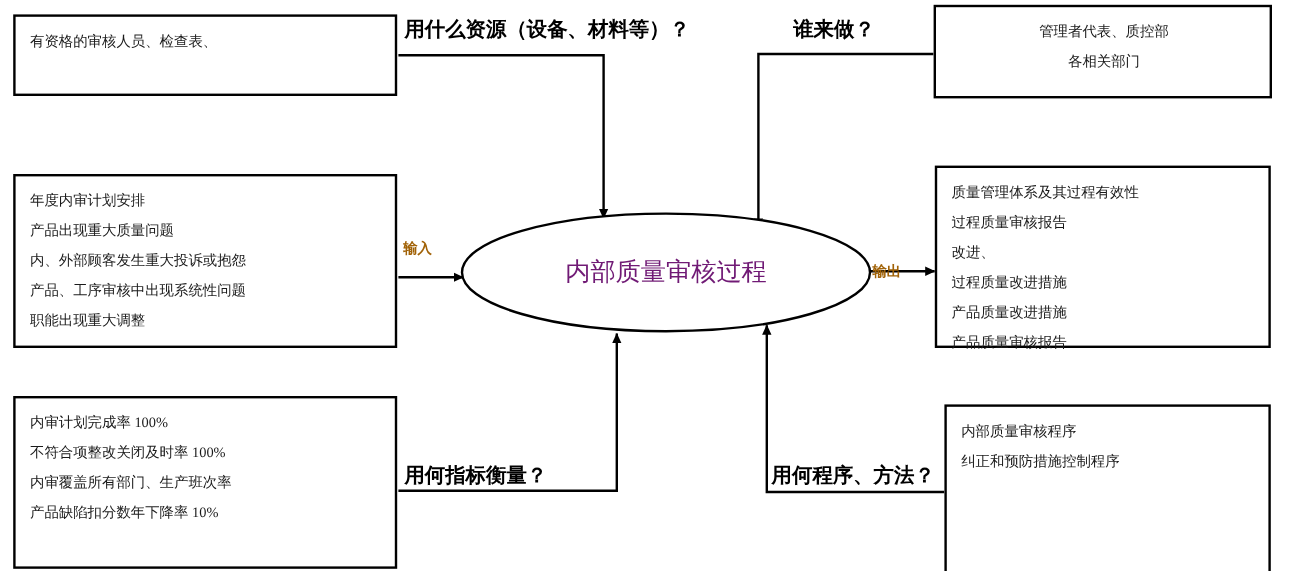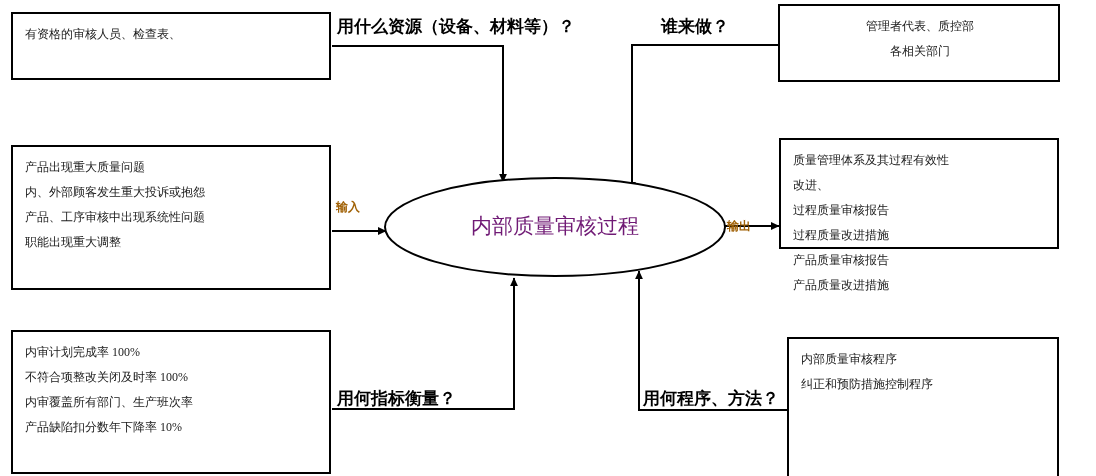--- a/index.html
+++ b/index.html
@@ -26,21 +26,21 @@
     font-size: 12px;
     line-height: 25px;
     color: #1a1a1a;
     white-space: nowrap;
   }
   .box.center-text .line {
     text-align: center;
   }
   .qlabel {
     position: absolute;
-    font-family: Liberation Sans, sans-serif;
+    font-family: Liberation Mono, monospace;
     font-weight: bold;
     font-size: 17px;
     color: #000000;
     white-space: nowrap;
     line-height: 20px;
   }
   .iolabel {
     position: absolute;
     font-family: "Liberation Sans", "DejaVu Sans", sans-serif;
     font-weight: bold;
@@ -103,38 +103,39 @@
   <div class="qlabel" style="left:337px; top:17px;">用什么资源（设备、材料等）？</div>
 
   <div class="qlabel" style="left:661px; top:17px;">谁来做？</div>
 
   <div class="box center-text" style="left:778px; top:4px; width:282px; height:78px;">
     <div class="line">管理者代表、质控部</div>
     <div class="line">各相关部门</div>
   </div>
 
   <div class="box" style="left:11px; top:145px; width:320px; height:145px;">
+    <div class="line">年度内审计划安排</div>
     <div class="line">产品出现重大质量问题</div>
     <div class="line">内、外部顾客发生重大投诉或抱怨</div>
     <div class="line">产品、工序审核中出现系统性问题</div>
     <div class="line">职能出现重大调整</div>
   </div>
 
   <div class="iolabel" style="left:336px; top:198px;">输入</div>
   <div class="iolabel" style="left:727px; top:195px;margin-top:22px;">输出</div>
 
   <div class="ellipse-label">内部质量审核过程</div>
 
-  <div class="box" style="left:779px; top:138px; width:280px; height:111px;">
+  <div class="box" style="left:779px; top:138px; width:280px; height:152px;">
     <div class="line">质量管理体系及其过程有效性</div>
+    <div class="line">过程质量审核报告</div>
     <div class="line">改进、</div>
-    <div class="line">过程质量审核报告</div>
     <div class="line">过程质量改进措施</div>
+    <div class="line">产品质量改进措施</div>
     <div class="line">产品质量审核报告</div>
-    <div class="line">产品质量改进措施</div>
   </div>
 
   <div class="box" style="left:11px; top:330px; width:320px; height:144px;">
     <div class="line">内审计划完成率 100%</div>
     <div class="line">不符合项整改关闭及时率 100%</div>
     <div class="line">内审覆盖所有部门、生产班次率</div>
     <div class="line">产品缺陷扣分数年下降率 10%</div>
   </div>
 
   <div class="qlabel" style="left:337px; top:389px;">用何指标衡量？</div>

